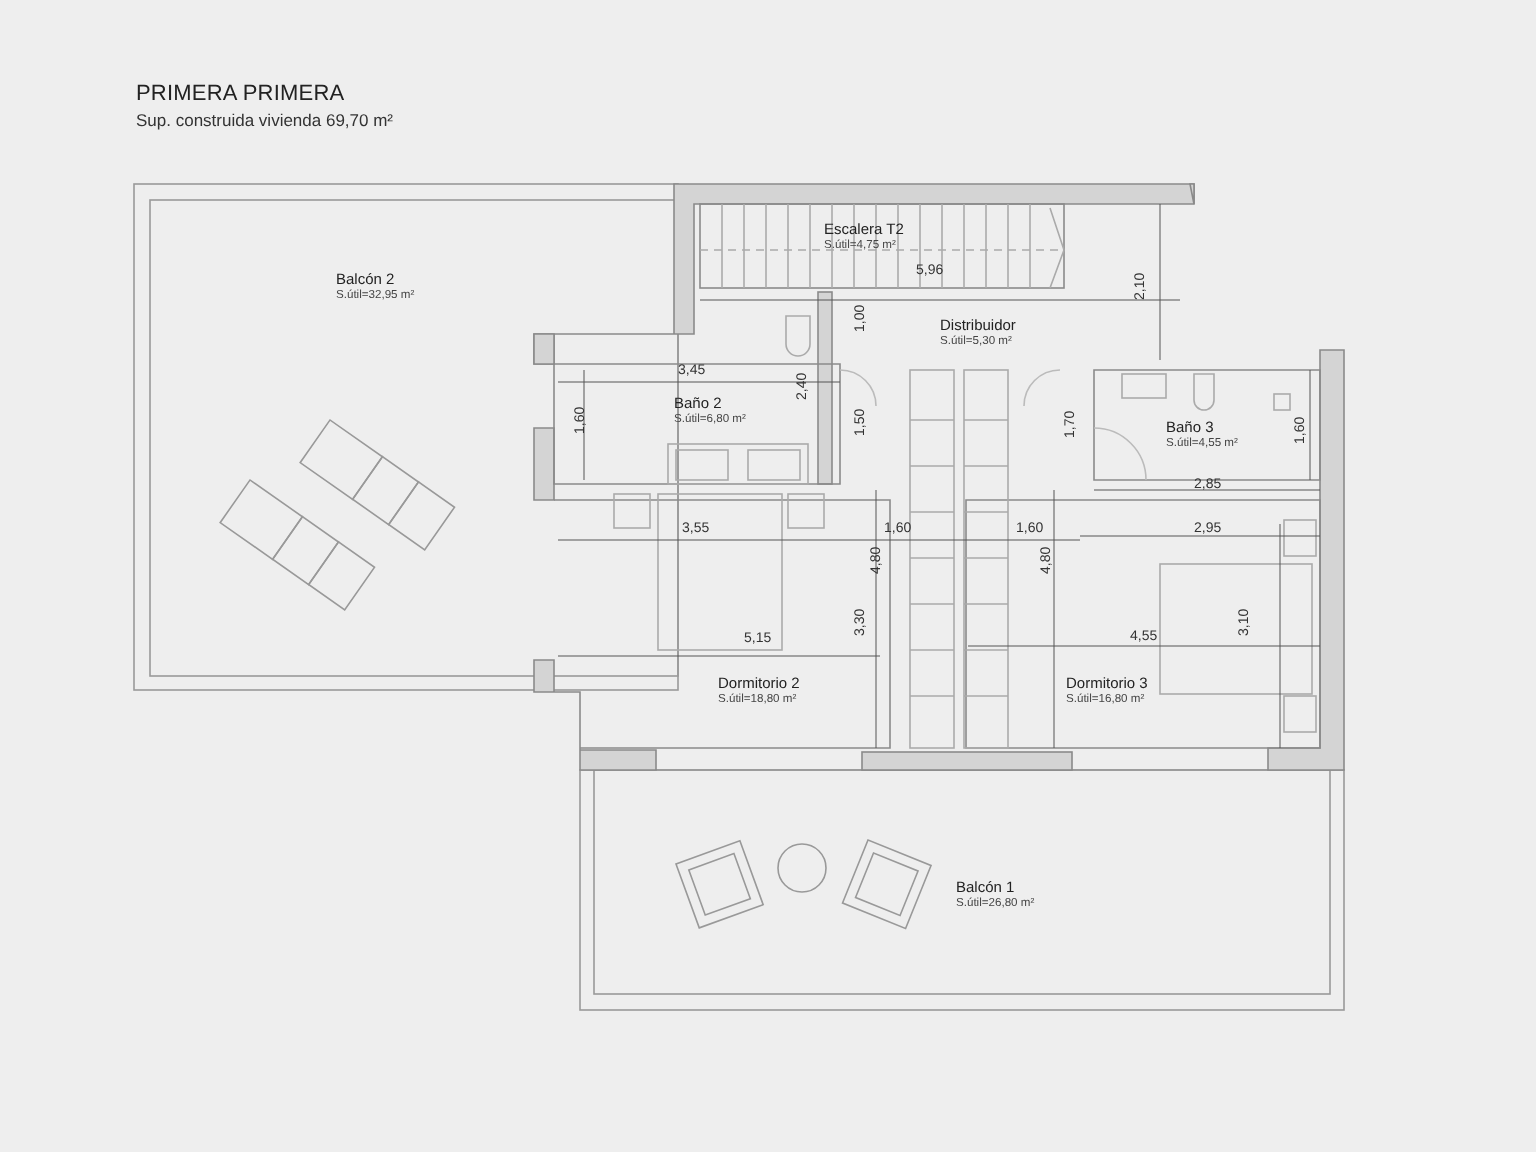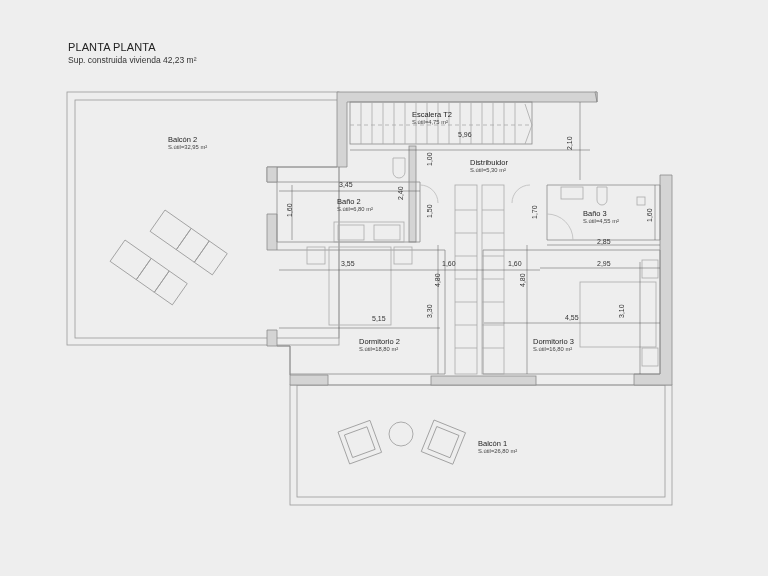--- a/index.html
+++ b/index.html
@@ -7,22 +7,22 @@
   .title { position:absolute; left:68px; top:41px; font-size:11px; color:#222; letter-spacing:0.1px; }
   .subtitle { position:absolute; left:68px; top:55px; font-size:8.5px; color:#333; }
   svg { position:absolute; left:0; top:0; }
   .lbl { font-family:"Liberation Sans", sans-serif; font-size:7.5px; fill:#222; }
   .sub { font-family:"Liberation Sans", sans-serif; font-size:5.8px; fill:#444; }
   .dim { font-family:"Liberation Sans", sans-serif; font-size:7px; fill:#333; }
 </style>
 </head>
 <body>
 
-<div class="title">PLANTA PLANTA</div>
-<div class="subtitle">Sup. construida vivienda 42,23 m²</div>
+<div class="title">PRIMERA PRIMERA</div>
+<div class="subtitle">Sup. construida vivienda 69,70 m²</div>
 
 <svg width="768" height="576" viewBox="0 0 768 576">
   <g fill="none" stroke="#999" stroke-width="0.8">
 
     <rect x="67" y="92" width="272" height="253"></rect>
     <rect x="75" y="100" width="264" height="238"></rect>
 
     <rect x="290" y="385" width="382" height="120"></rect>
     <rect x="297" y="385" width="368" height="112"></rect>
   </g>

